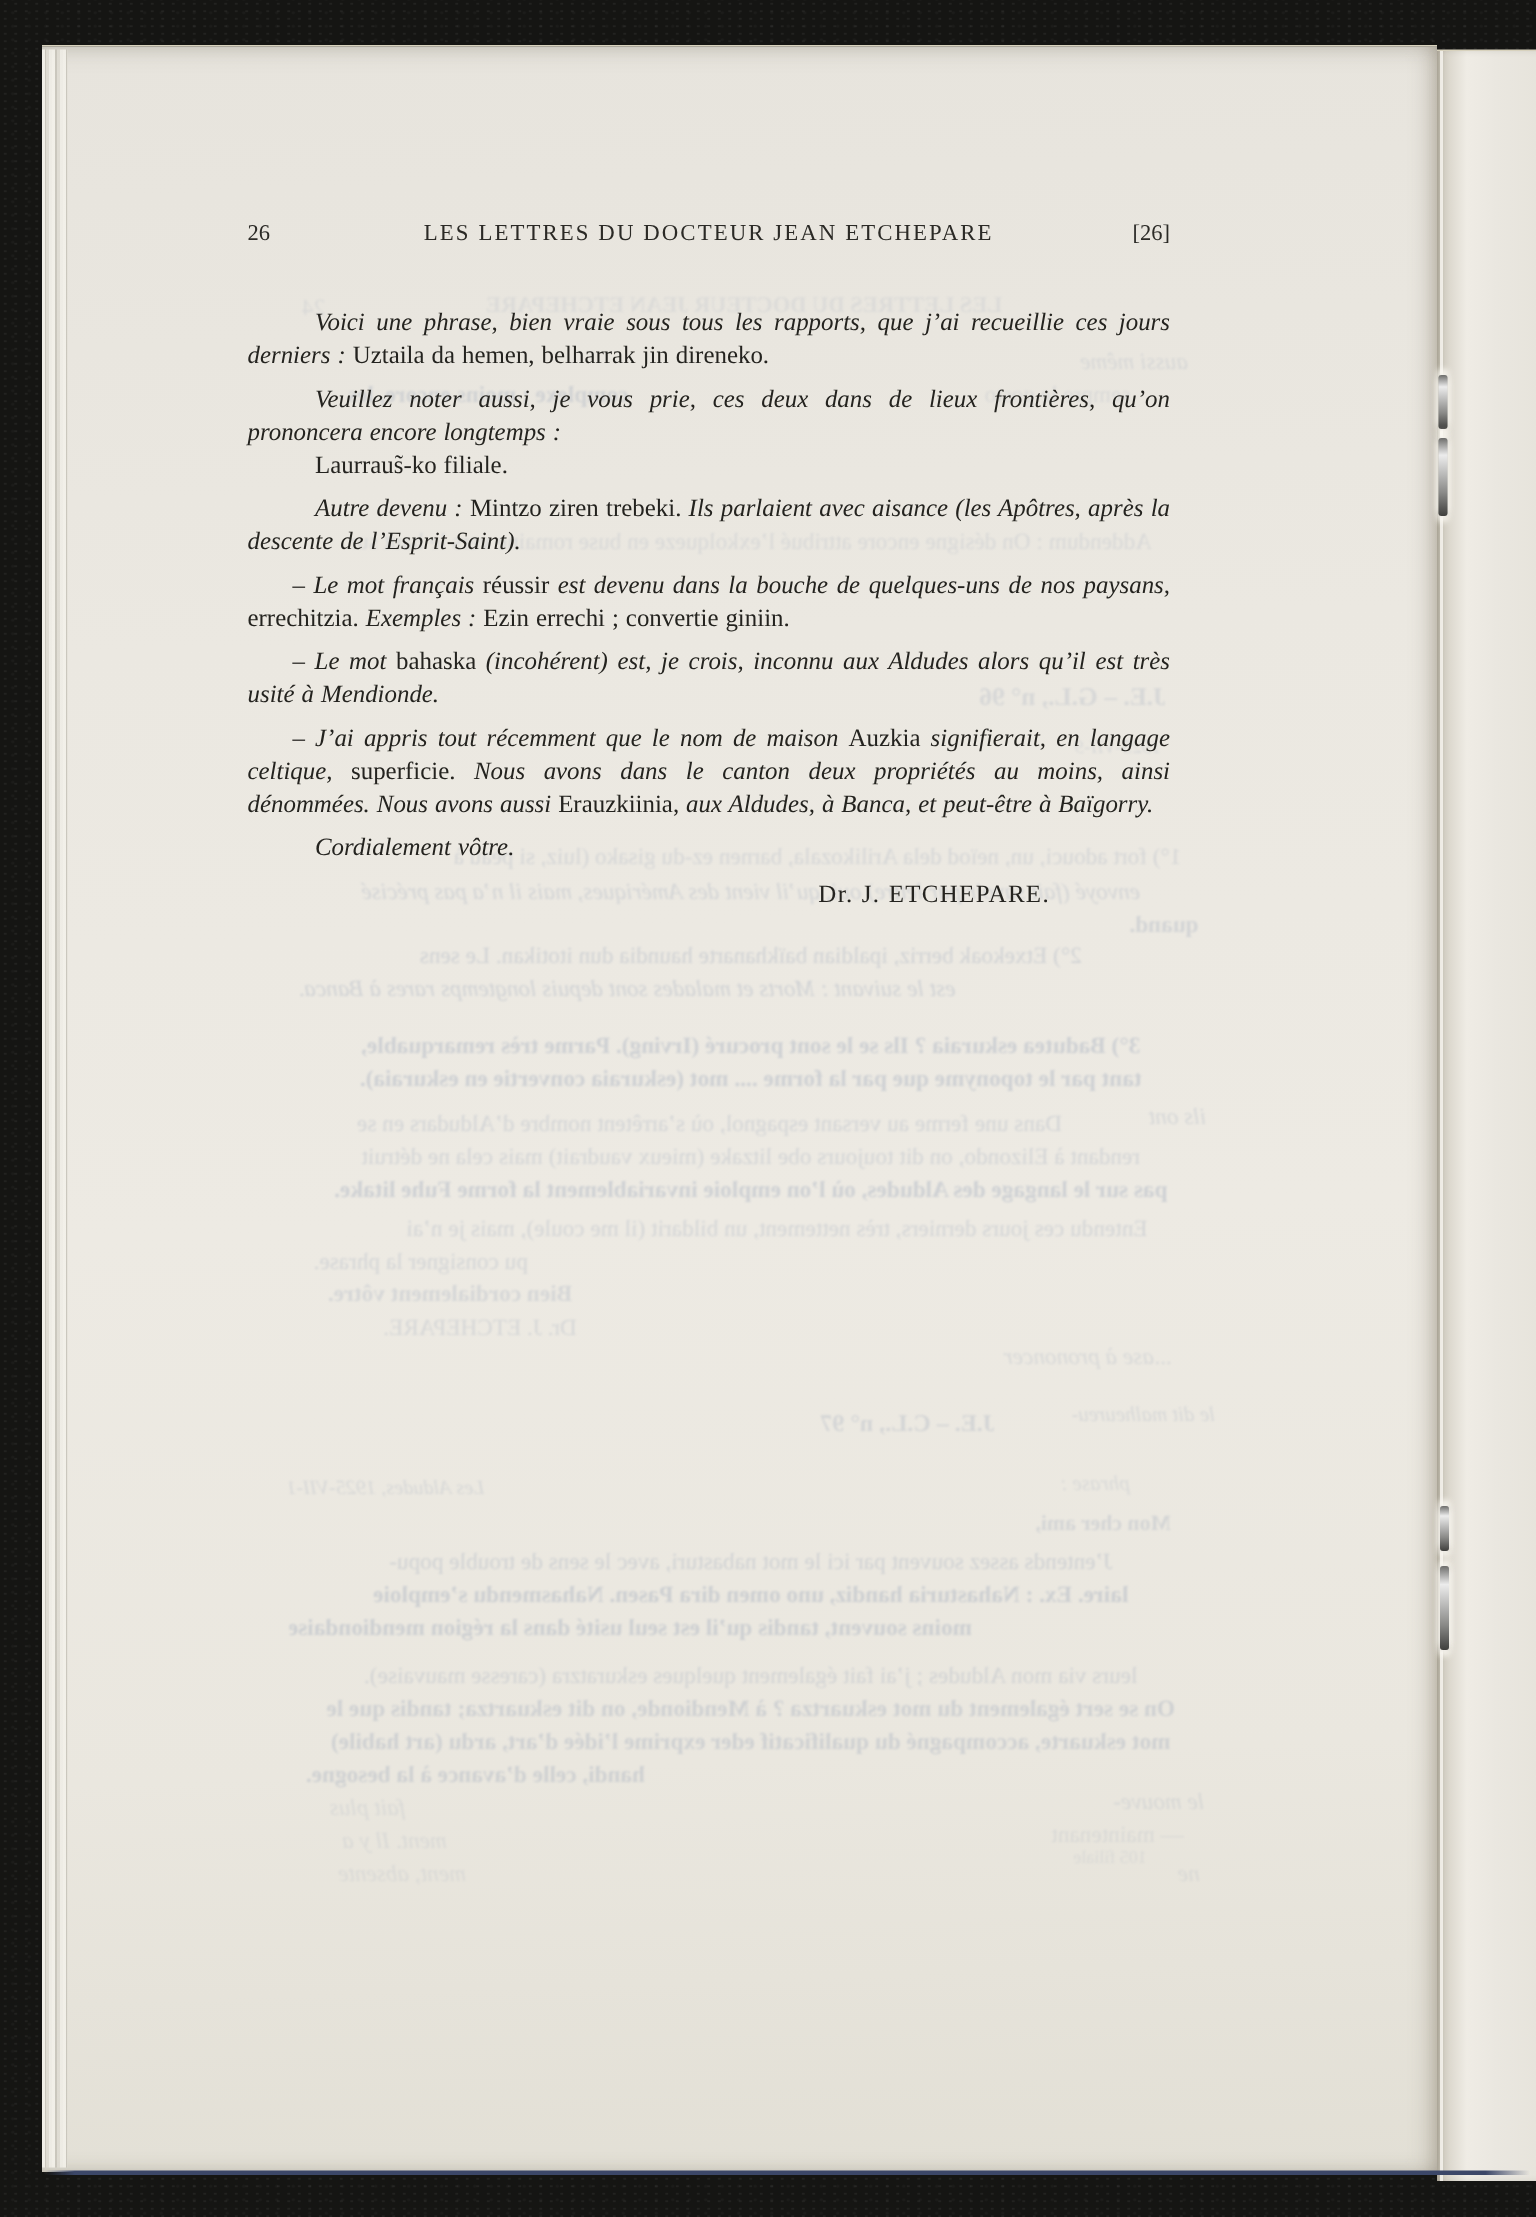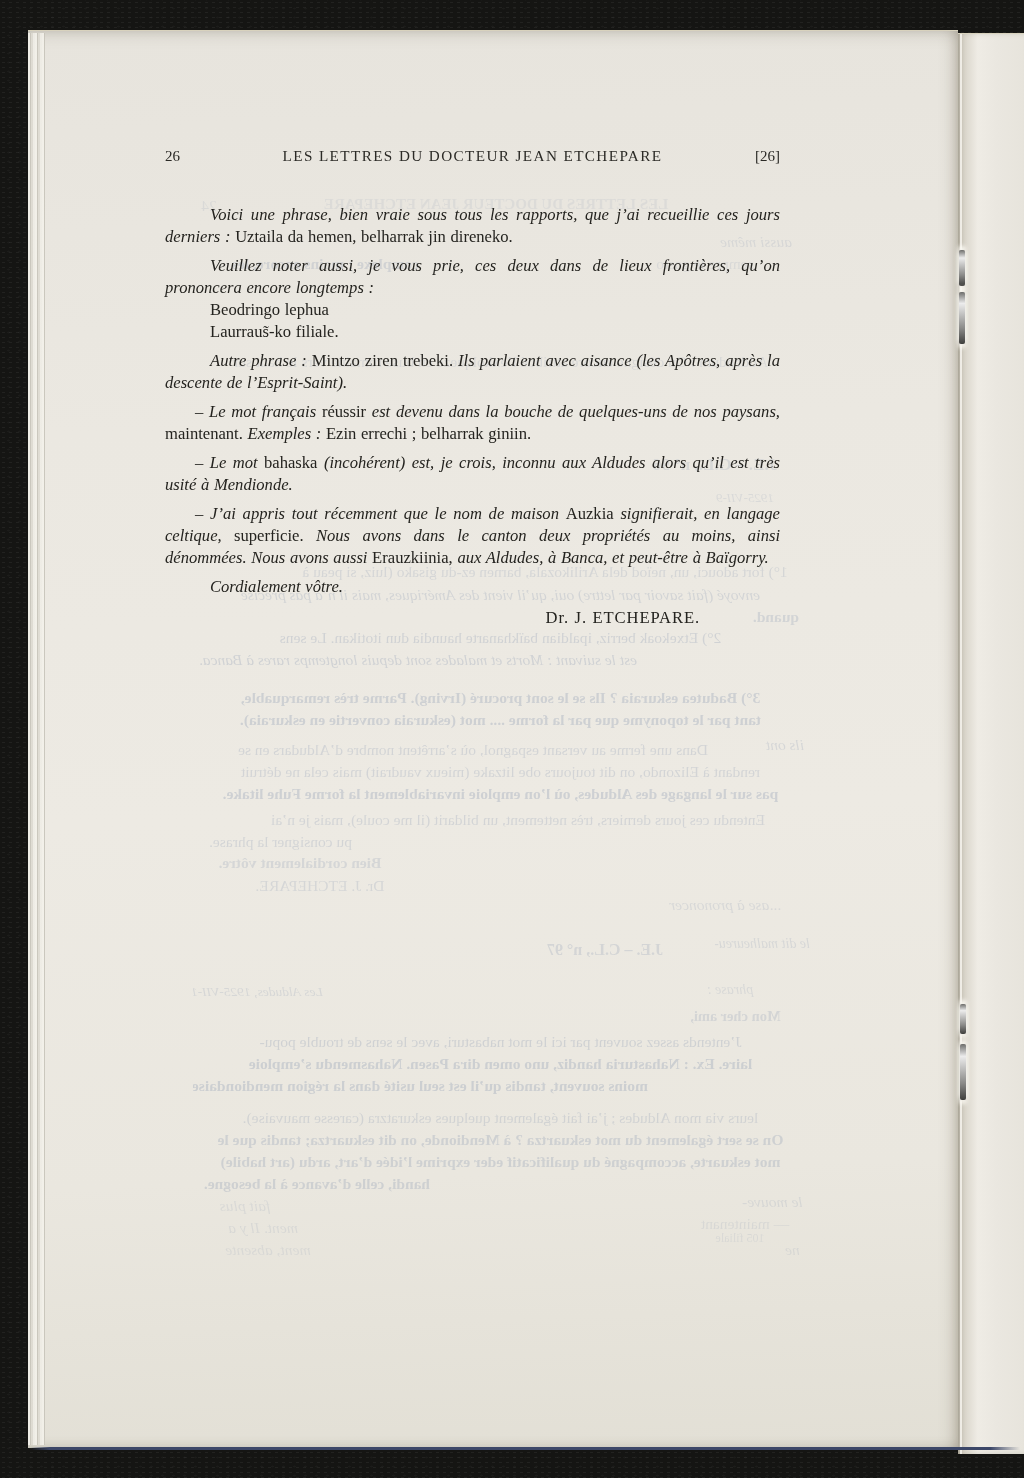--- a/index.html
+++ b/index.html
@@ -113,24 +113,23 @@
 
   <div class="content">
     <div class="running-head">
       <span class="side">26</span>
       <span class="title">LES LETTRES DU DOCTEUR JEAN ETCHEPARE</span>
       <span class="side r">[26]</span>
     </div>
     <div class="letter-body" id="letter-body">
         <p class=""><span class="i">Voici une phrase, bien vraie sous tous les rapports, que j’ai recueillie ces jours derniers : </span><span>Uztaila da hemen, belharrak jin direneko.</span></p>
         <p class=""><span class="i">Veuillez noter aussi, je vous prie, ces deux dans de lieux frontières, qu’on prononcera encore longtemps :</span></p>
-        <p class="tight"><span>Beodringo lephua</span></p>
         <p class="tight"><span>Laurraus̃-ko filiale.</span></p>
-        <p class=""><span class="i">Autre phrase : </span><span>Mintzo ziren trebeki. </span><span class="i">Ils parlaient avec aisance (les Apôtres, après la descente de l’Esprit-Saint).</span></p>
-        <p class="dash"><span class="i">– Le mot français </span><span>réussir </span><span class="i">est devenu dans la bouche de quelques-uns de nos paysans, </span><span>maintenant. </span><span class="i">Exemples : </span><span>Ezin errechi ; belharrak giniin.</span></p>
+        <p class=""><span class="i">Autre devenu : </span><span>Mintzo ziren trebeki. </span><span class="i">Ils parlaient avec aisance (les Apôtres, après la descente de l’Esprit-Saint).</span></p>
+        <p class="dash"><span class="i">– Le mot français </span><span>réussir </span><span class="i">est devenu dans la bouche de quelques-uns de nos paysans, </span><span>errechitzia. </span><span class="i">Exemples : </span><span>Ezin errechi ; convertie giniin.</span></p>
         <p class="dash"><span class="i">– Le mot </span><span>bahaska </span><span class="i">(incohérent) est, je crois, inconnu aux Aldudes alors qu’il est très usité à Mendionde.</span></p>
         <p class="dash"><span class="i">– J’ai appris tout récemment que le nom de maison </span><span>Auzkia </span><span class="i">signifierait, en langage celtique, </span><span>superficie. </span><span class="i">Nous avons dans le canton deux propriétés au moins, ainsi dénommées. Nous avons aussi </span><span>Erauzkiinia, </span><span class="i">aux Aldudes, à Banca, et peut-être à Baïgorry.</span></p>
         <p class="closing"><span class="i">Cordialement vôtre.</span></p>
         <p class="signature"><span>Dr. J. ETCHEPARE.</span></p>
       </div>
   </div>
 
   <div id="staples">
       <div class="staple-seg" style="left: 959px; top: 250px; height: 36px;"></div>
       <div class="staple-seg" style="left: 959px; top: 292px; height: 52px;"></div>

